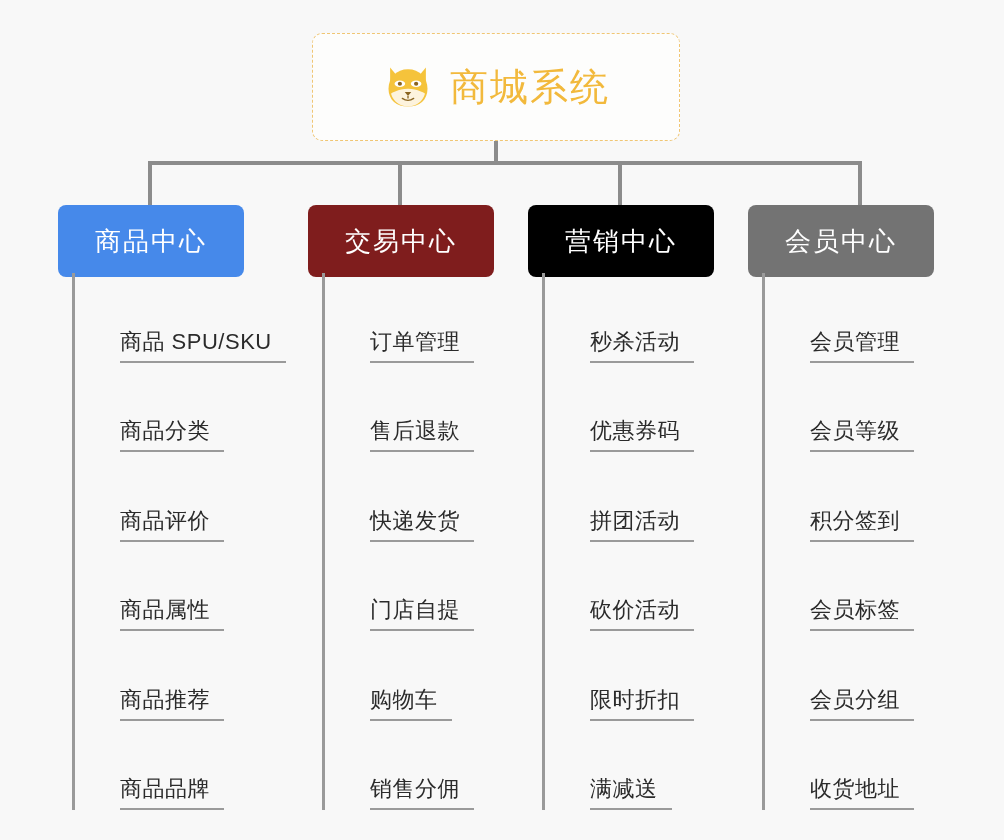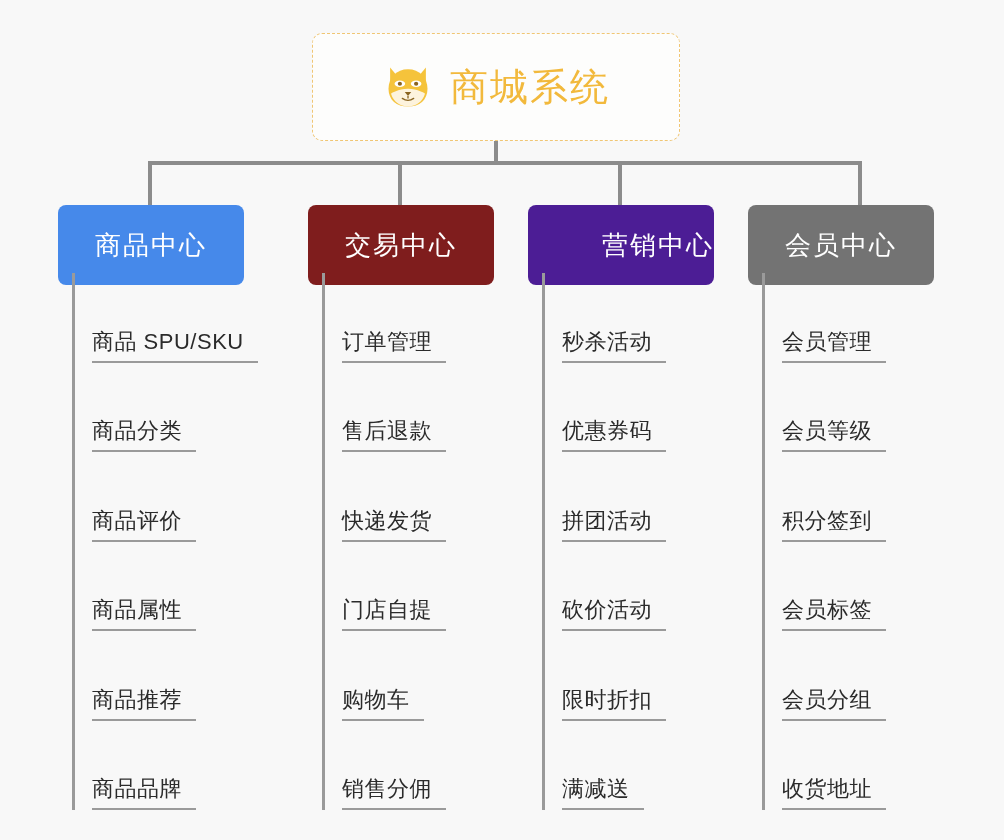--- a/index.html
+++ b/index.html
@@ -70,42 +70,42 @@
   .col-0 { left: 40px; }
   .col-1 { left: 290px; }
   .col-2 { left: 510px; }
   .col-3 { left: 730px; }
 
   .cat-box {
     position: absolute;
     top: 0;
     left: 18px;
     width: 186px;
-    height: 80px;
+    height: 72px;
     border-radius: 8px;
     display: flex;
     align-items: center;
     justify-content: center;
     color: #ffffff;
     font-size: 26px;
     letter-spacing: 2px;
     box-sizing: border-box;
   }
 
   .spine {
     position: absolute;
     left: 32px;
     top: 68px;
     width: 3px;
     background: #9a9a9a;
   }
 
   .leaf-list {
     position: absolute;
-    left: 20px;
+    left: 48px;
     top: 68px;
     width: 188px;
     list-style: none;
     margin: 0;
     padding: 0;
   }
   .leaf {
     height: 89.5px;
     position: relative;
     display: flex;
@@ -202,21 +202,21 @@
       <li class="leaf">
           <span class="leaf-label">购物车</span>
         </li>
       <li class="leaf">
           <span class="leaf-label">销售分佣</span>
         </li>
     </ul>
   </div>
 
   <div class="column col-2">
-    <div class="cat-box" style="background:#4c1d95;justify-content:flex-end;">
+    <div class="cat-box" style="background:#000000;">
       <span>营销中心</span>
     </div>
     <div class="spine" style="height:537px;"></div>
     <ul class="leaf-list">
       <li class="leaf">
           <span class="leaf-label">秒杀活动</span>
         </li>
       <li class="leaf">
           <span class="leaf-label">优惠券码</span>
         </li>

